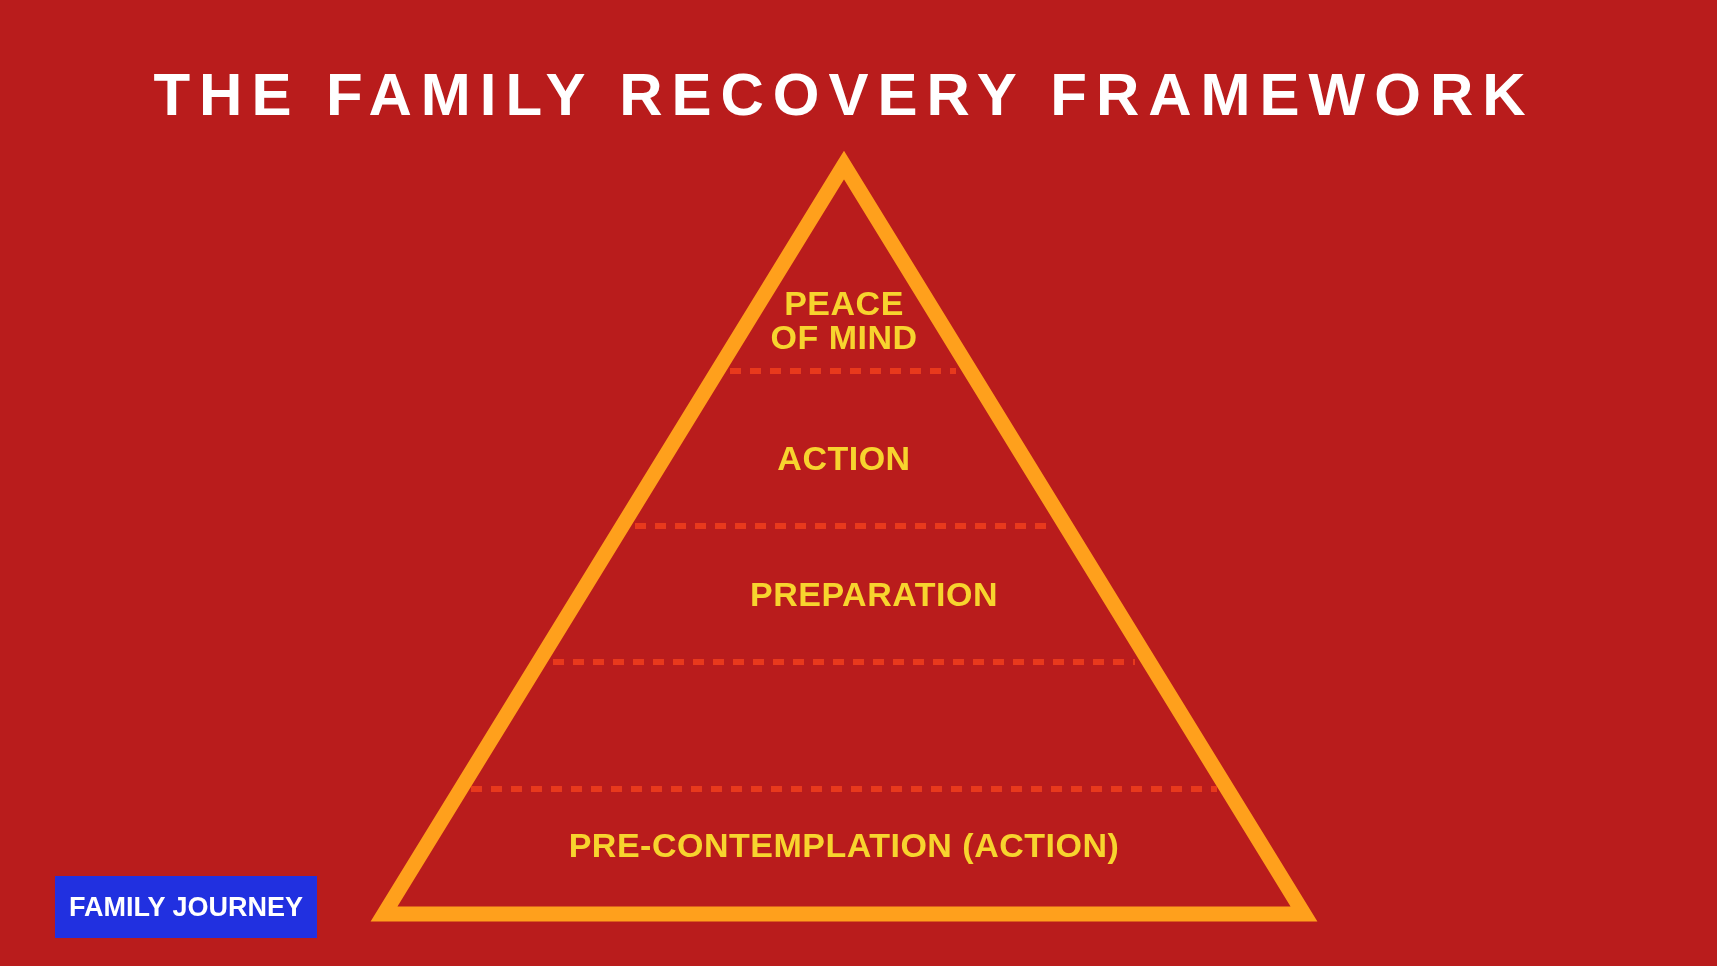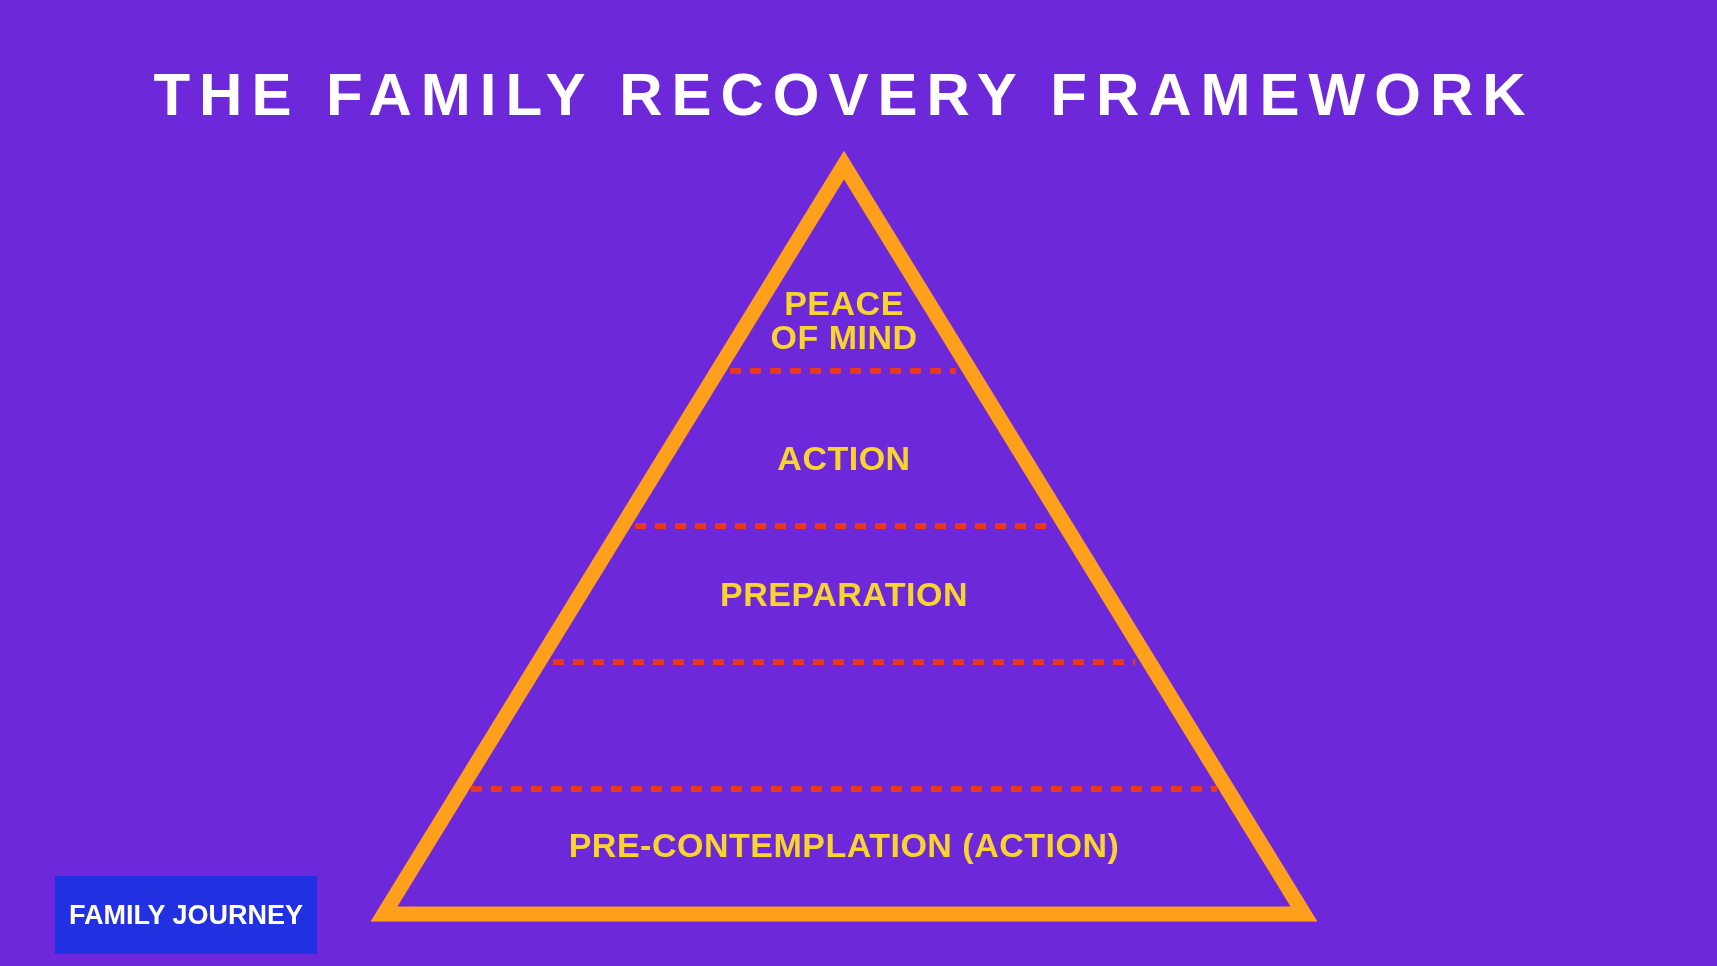--- a/index.html
+++ b/index.html
@@ -4,21 +4,21 @@
 <style>
   html, body {
     margin: 0;
     padding: 0;
     background: #000000;
   }
   .canvas {
     position: relative;
     width: 1717px;
     height: 966px;
-    background: #6d28d9;
+    background: #b91c1c;
     overflow: hidden;
     font-family: "Liberation Sans", sans-serif;
   }
   .title {
     position: absolute;
     top: 60px;
     left: 844px;
     transform: translateX(-50%);
     margin: 0;
     color: #FFFFFF;
@@ -39,33 +39,33 @@
     color: #F7D42E;
     font-size: 34px;
     font-weight: 700;
     letter-spacing: 0.5px;
     text-align: center;
     line-height: 34px;
     white-space: nowrap;
   }
   .level-peace          { top: 320px; }
   .level-action         { top: 458px; text-align: center; }
-  .level-preparation    { top: 594px; }
+  .level-preparation    { top: 594px; margin-left: 30px; }
   .level-contemplation  { top: 724px; }
   .level-precontemplation { top: 845px; }
   .badge {
     position: absolute;
     top: 876px;
     height: 46px;
     background: #2130E0;
     color: #FFFFFF;
     font-size: 27px;
     font-weight: 700;
     line-height: 46px;
-    padding: 16px 14px;
+    padding: 8px 14px;
     white-space: nowrap;
   }
   .badge-left  { left: 55px; }
   .badge-right { right: 72px; }
 </style>
 </head>
 <body>
 
 <div class="canvas">
 

